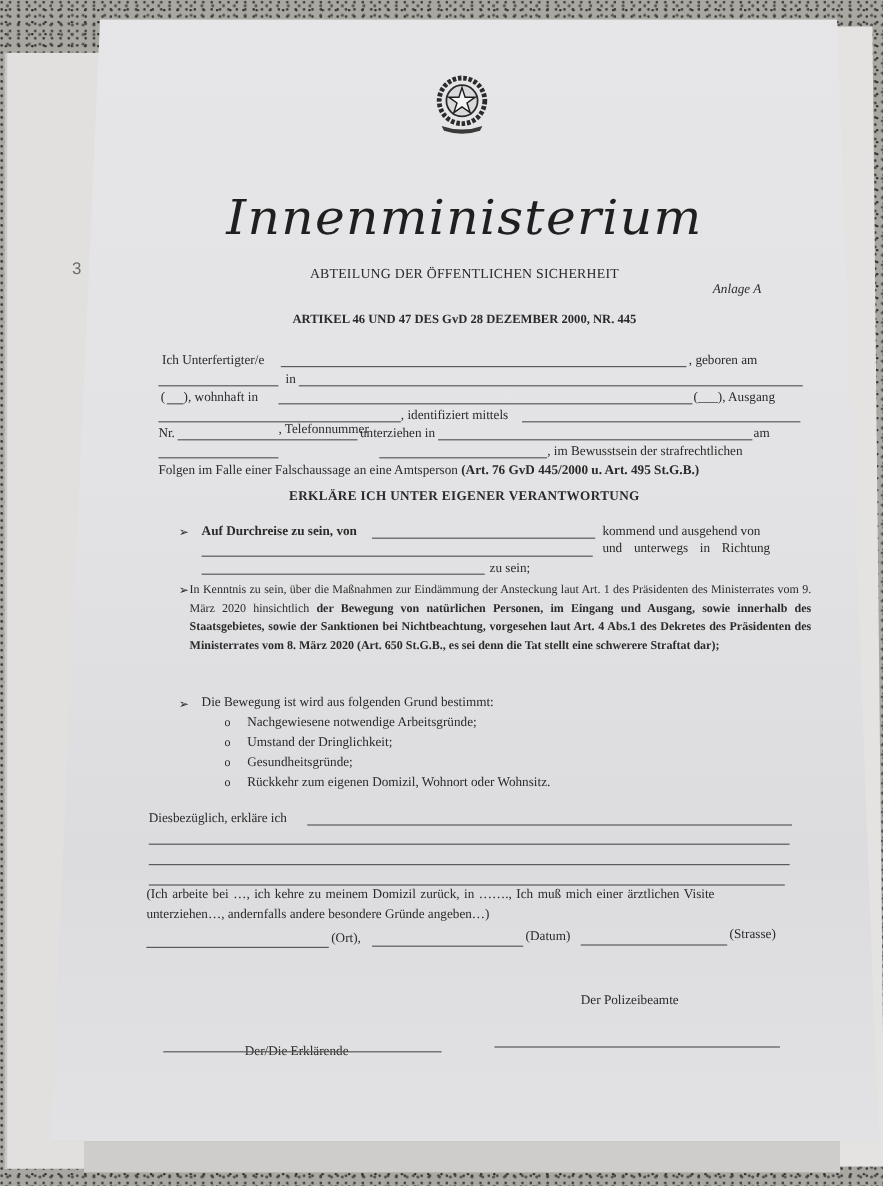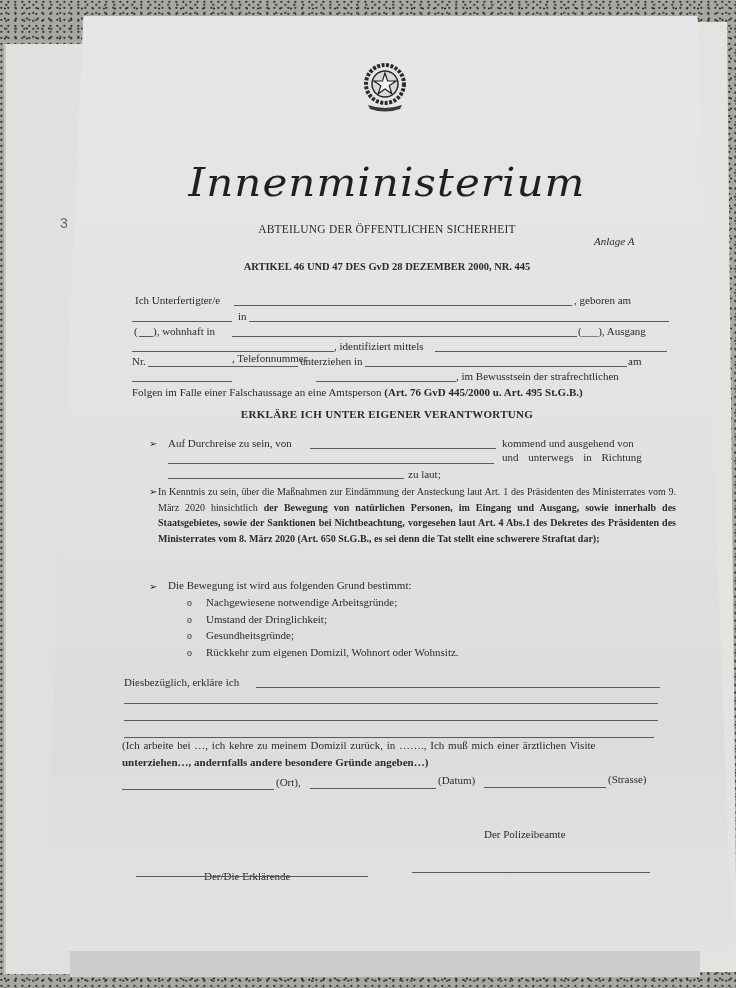--- a/index.html
+++ b/index.html
@@ -126,27 +126,27 @@
     <div class="line" style="left:90px;top:365px;width:100px;"></div>
     <span class="txt" style="left:190px;top:336px;">, Telefonnummer</span>
     <div class="line" style="left:274px;top:365px;width:140px;"></div>
     <span class="txt" style="left:414px;top:354px;">, im Bewusstsein der strafrechtlichen</span>
 
     <span class="txt" style="left:90px;top:370px;"><span>Folgen im Falle einer Falschaussage an eine Amtsperson</span> <span class="b">(Art. 76 GvD 445/2000 u. Art. 495 St.G.B.)</span></span>
 
     <div class="section-heading" style="top:392px;">ERKLÄRE ICH UNTER EIGENER VERANTWORTUNG</div>
 
     <span class="bullet-arrow" style="left:107px;top:422px;">➢</span>
-    <span class="txt" style="left:126px;top:421px;">Auf Durchreise zu sein, von</span>
+    <span class="txt" style="left:126px;top:421px;font-weight:bold;">Auf Durchreise zu sein, von</span>
     <div class="line" style="left:268px;top:432px;width:186px;"></div>
     <span class="txt" style="left:460px;top:421px;">kommend und ausgehend von</span>
     <div class="line" style="left:126px;top:447px;width:326px;"></div>
     <span class="txt" style="left:460px;top:435px;word-spacing:7px;">und unterwegs in Richtung</span>
     <div class="line" style="left:126px;top:462px;width:236px;"></div>
-    <span class="txt" style="left:366px;top:452px;">zu laut;</span>
+    <span class="txt" style="left:366px;top:452px;">zu sein;</span>
 
     <span class="bullet-arrow" style="left:107px;top:470px;">➢</span>
     <div class="para" style="top:468px;width:518px;"><span>In Kenntnis zu sein, über die  Maßnahmen zur Eindämmung der Ansteckung laut Art. 1 des Präsidenten des Ministerrates vom 9. März  2020 hinsichtlich </span><span class="b">der Bewegung von natürlichen Personen, im Eingang und Ausgang, sowie innerhalb des Staatsgebietes, sowie der Sanktionen bei Nichtbeachtung, vorgesehen laut Art. 4 Abs.1 des Dekretes  des Präsidenten des Ministerrates vom 8. März 2020 (Art. 650 St.G.B., es sei denn die Tat stellt eine schwerere Straftat dar);</span></div>
 
     <span class="bullet-arrow" style="left:107px;top:565px;">➢</span>
     <span class="txt" style="left:126px;top:563px;">Die Bewegung ist wird aus folgenden Grund bestimmt:</span>
 
     <span class="sub-bullet" style="left:145px;top:581px;">o</span>
     <span class="txt" style="left:164px;top:580px;">Nachgewiesene notwendige Arbeitsgründe;</span>
     <span class="sub-bullet" style="left:145px;top:598px;">o</span>
@@ -155,21 +155,21 @@
     <span class="txt" style="left:164px;top:613px;">Gesundheitsgründe;</span>
     <span class="sub-bullet" style="left:145px;top:631px;">o</span>
     <span class="txt" style="left:164px;top:630px;">Rückkehr zum eigenen Domizil, Wohnort oder Wohnsitz.</span>
 
     <span class="txt" style="left:82px;top:660px;">Diesbezüglich, erkläre ich</span>
     <div class="line" style="left:214px;top:671px;width:404px;"></div>
     <div class="line" style="left:82px;top:687px;width:534px;"></div>
     <div class="line" style="left:82px;top:704px;width:534px;"></div>
     <div class="line" style="left:82px;top:721px;width:530px;"></div>
     <span class="txt" style="left:80px;top:723px;word-spacing:1px;">(Ich arbeite bei …, ich kehre zu meinem Domizil zurück, in ……., Ich muß mich einer ärztlichen Visite</span>
-    <span class="txt" style="left:80px;top:740px;font-weight:bold;">unterziehen…, andernfalls andere besondere Gründe angeben…)</span>
+    <span class="txt" style="left:80px;top:740px;">unterziehen…, andernfalls andere besondere Gründe angeben…)</span>
 
     <div class="line" style="left:80px;top:773px;width:152px;"></div>
     <span class="txt" style="left:234px;top:760px;">(Ort),</span>
     <div class="line" style="left:268px;top:772px;width:126px;"></div>
     <span class="txt" style="left:396px;top:758px;">(Datum)</span>
     <div class="line" style="left:442px;top:771px;width:122px;"></div>
     <span class="txt" style="left:566px;top:757px;">(Strasse)</span>
 
     <span class="sig-label" style="left:162px;top:817px;margin-top:37px;">Der/Die Erklärende</span>
     <span class="sig-label" style="left:442px;top:812px;">Der Polizeibeamte</span>

